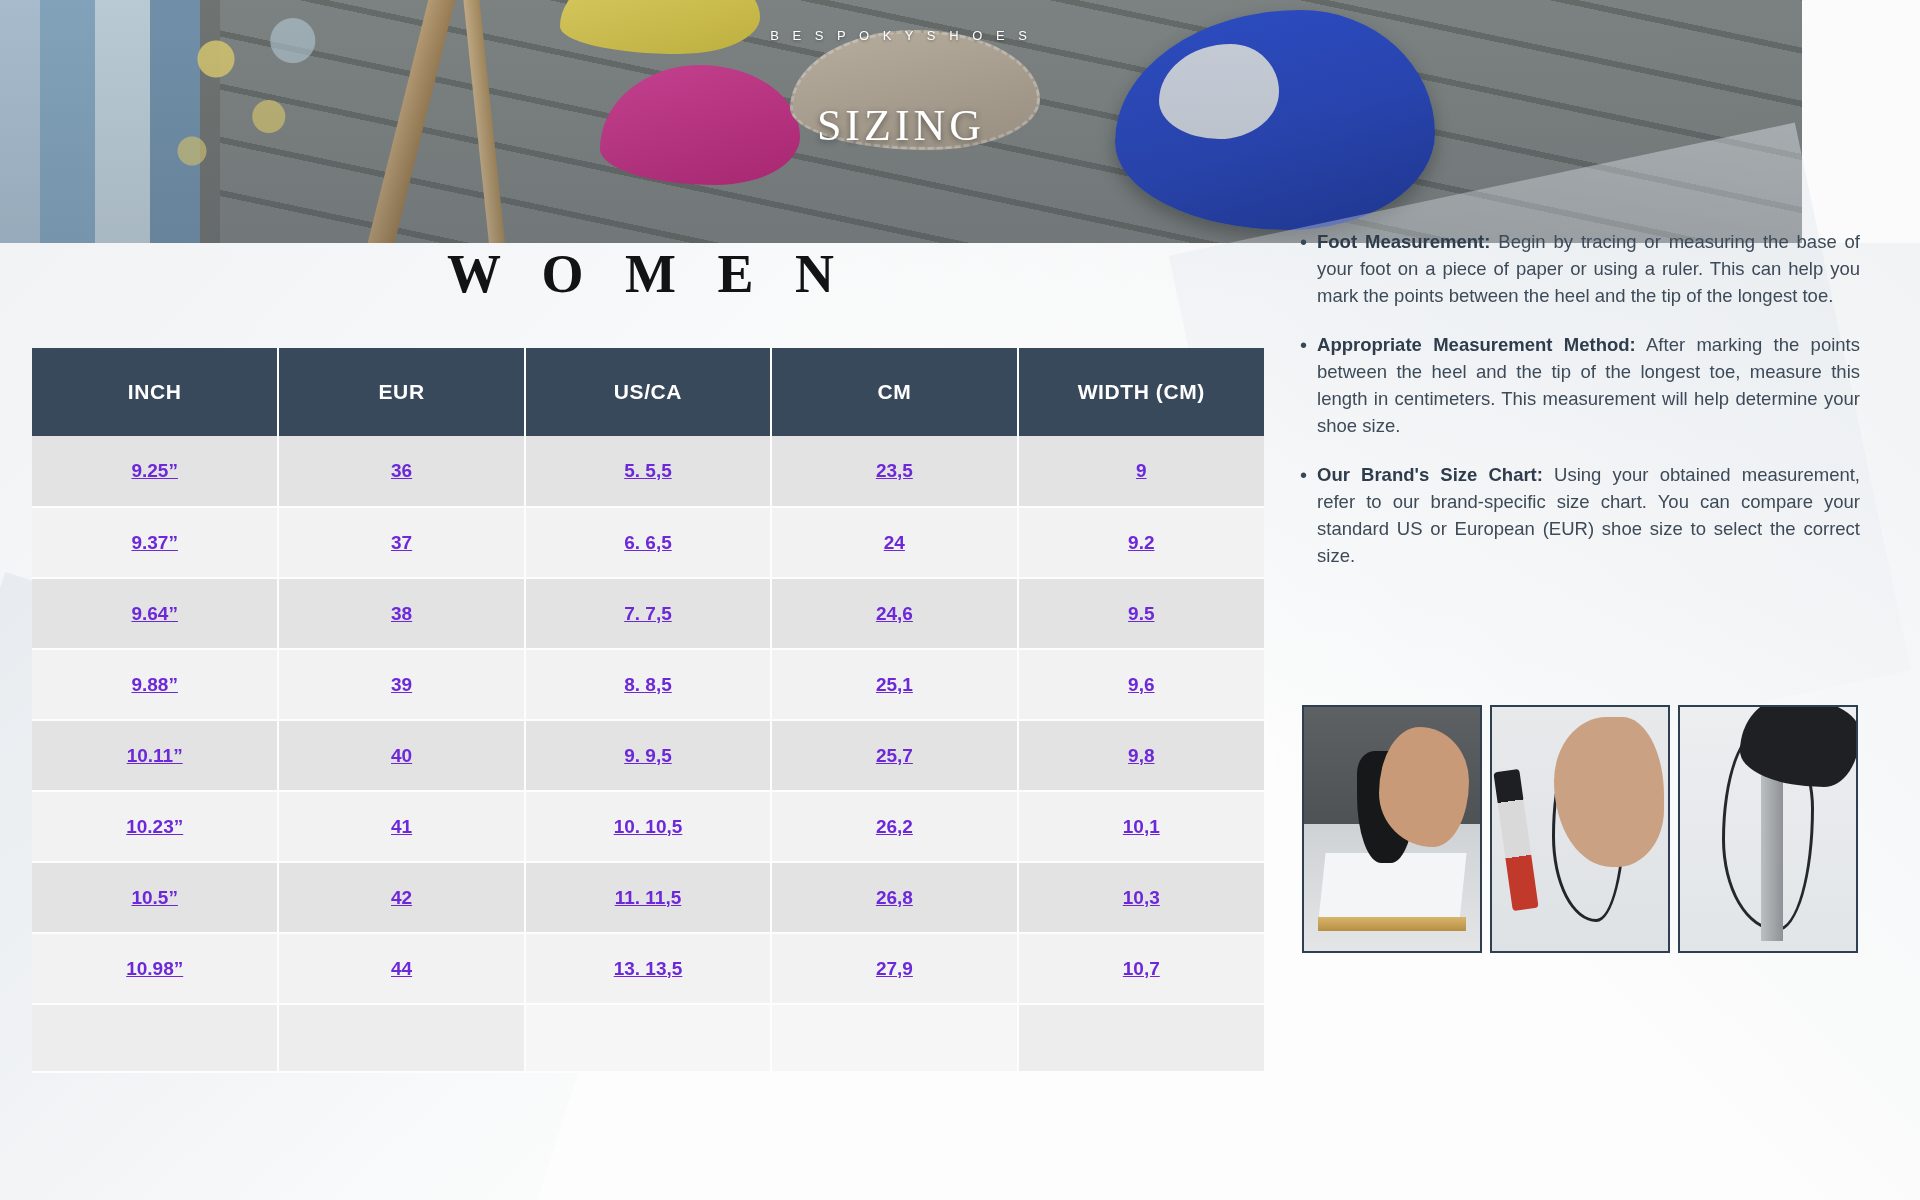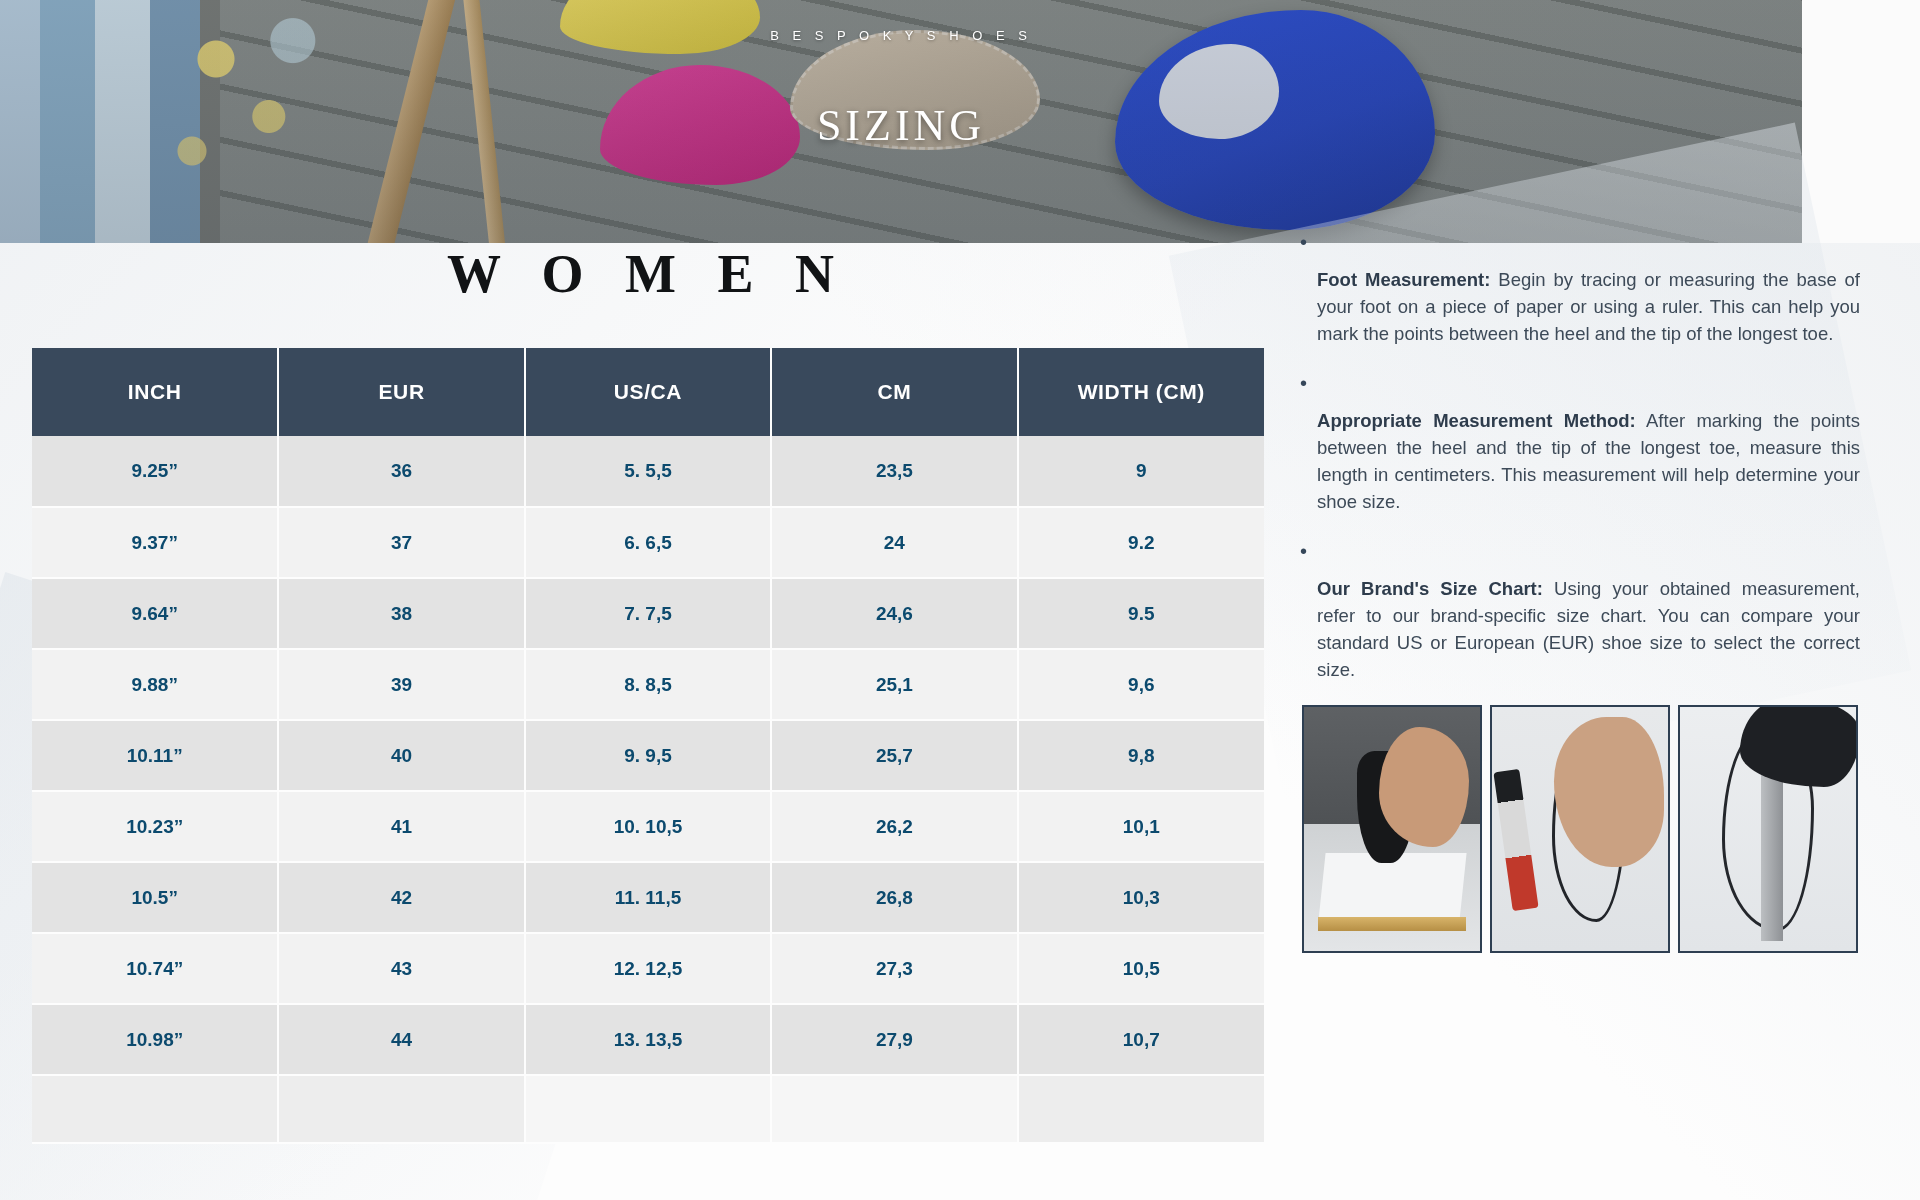--- a/index.html
+++ b/index.html
@@ -208,23 +208,24 @@
     height: 88px;
     border-right: 2px solid #fdfdfd;
     text-align: center;
   }
   table.size-table th:last-child { border-right: none; }
   table.size-table td {
     height: 71px;
     text-align: center;
     font-size: 19px;
     font-weight: 700;
-    color: #0c4a6e;
+    color: #6d28d9;
     border-right: 2px solid #fdfdfd;
     border-bottom: 2px solid #fdfdfd;
+    text-decoration: underline;
   }
   table.size-table td:last-child { border-right: none; }
   table.size-table tbody tr:nth-child(odd) td { background: #e3e3e3; }
   table.size-table tbody tr:nth-child(even) td { background: #f2f2f2; }
   table.size-table tbody tr.blank td { height: 68px; background: #ededed; }
   table.size-table tbody tr.blank td:nth-child(3),
   table.size-table tbody tr.blank td:nth-child(4) { background: #f6f6f6; }
 
   
   .info {
@@ -242,21 +243,20 @@
     color: #36475a;
     font-size: 20px;
     line-height: 28px;
     flex: 0 0 auto;
   }
   .info-body {
     font-size: 18.5px;
     line-height: 27px;
     color: #3d4a58;
     text-align: justify;
-    margin-top: 38px;
   }
   .info-body .lead {
     font-weight: 700;
     color: #2e3c4c;
   }
 
   .photos {
     position: absolute;
     top: 462px; left: 1302px;
     width: 556px; height: 248px;
@@ -416,27 +416,20 @@
             <td>10,1</td>
           </tr>
           <tr>
             <td>10.5”</td>
             <td>42</td>
             <td>11. 11,5</td>
             <td>26,8</td>
             <td>10,3</td>
           </tr>
           <tr>
-            <td>10.74”</td>
-            <td>43</td>
-            <td>12. 12,5</td>
-            <td>27,3</td>
-            <td>10,5</td>
-          </tr>
-          <tr>
             <td>10.98”</td>
             <td>44</td>
             <td>13. 13,5</td>
             <td>27,9</td>
             <td>10,7</td>
           </tr>
           <tr class="blank">
             <td></td>
             <td></td>
             <td></td>

